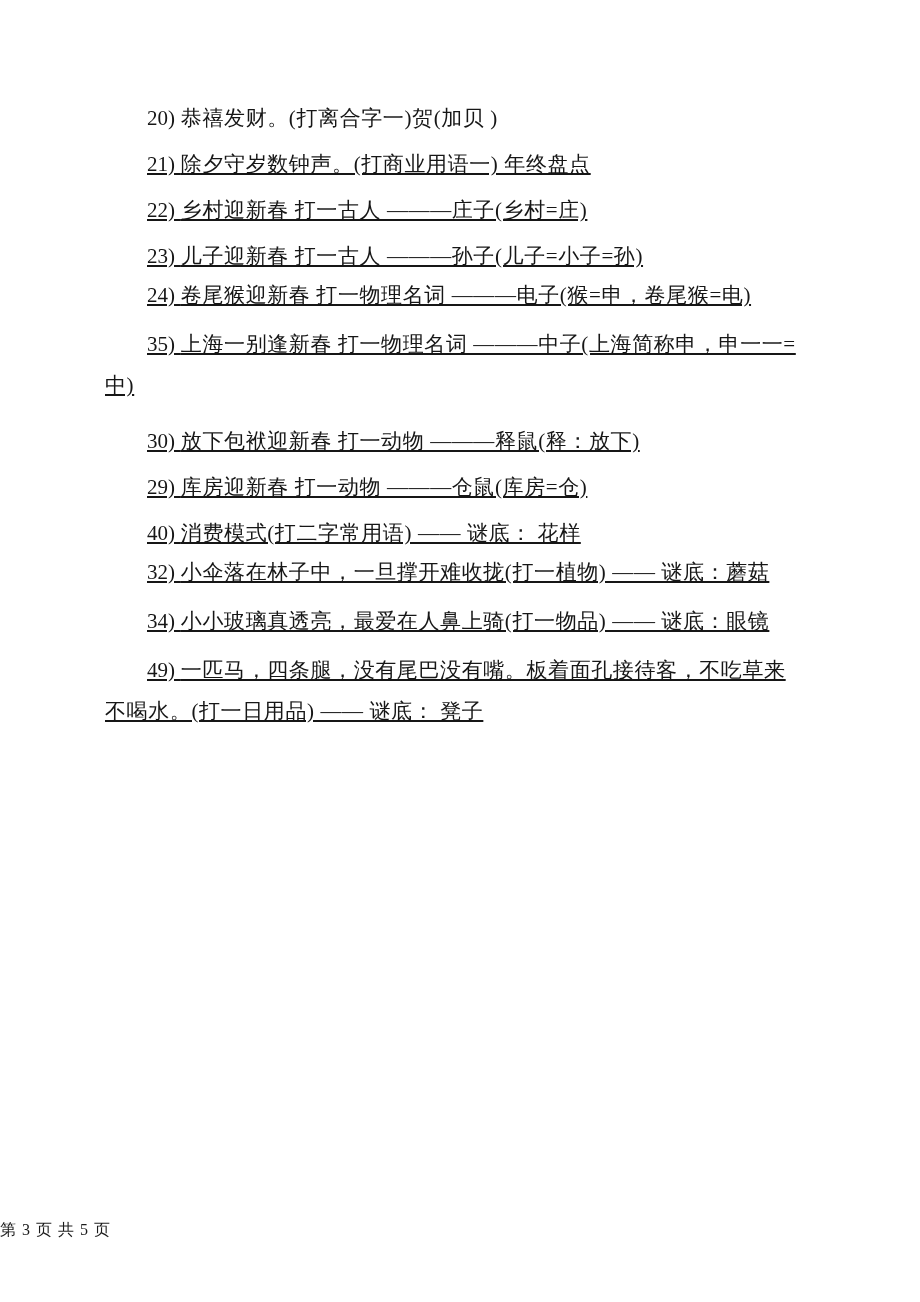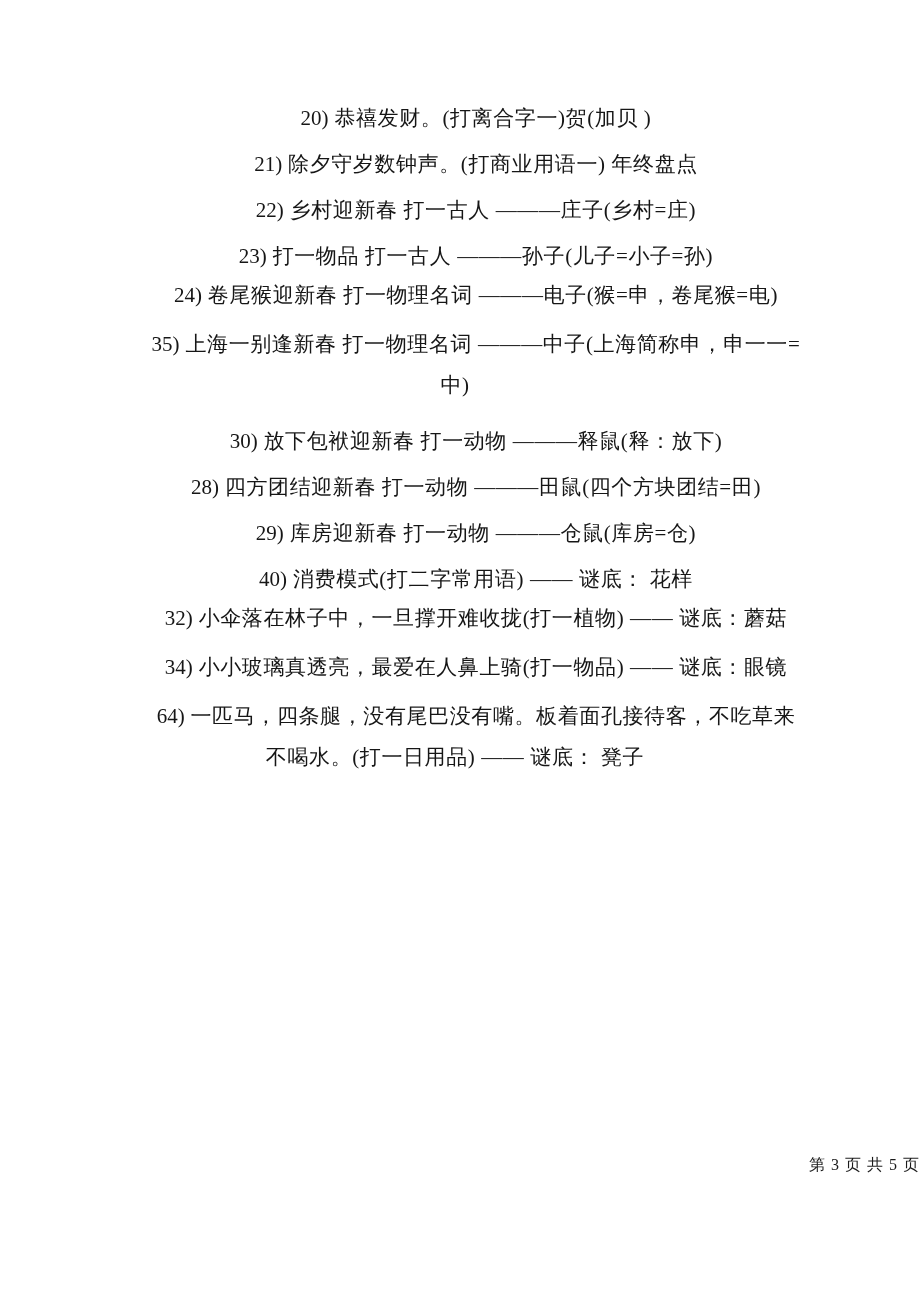--- a/index.html
+++ b/index.html
@@ -22,47 +22,47 @@
     position: absolute;
     left: 105px;
     top: 108px;
     width: 700px;
   }
   .riddle {
     font-size: 21px;
     line-height: 1.0;
     margin: 0 0 0 0;
     padding: 0;
-    text-align: center;
+    text-align: left;
     text-indent: 42px;
     letter-spacing: 0.6px;
     word-break: break-all;
     color: #161616;
   }
   .riddle + .riddle {
     margin-top: 25px;
+    text-decoration: underline;
   }
   .riddle.wrap {
     line-height: 1.95;
     margin-top: 8px;
   }
   .num {
     letter-spacing: 0px;
   }
   .footer {
     position: absolute;
     left: 0;
     right: 0;
-    top: 1155px;
-    text-align: right;
+    top: 1220px;
+    text-align: left;
     font-size: 16px;
     letter-spacing: 1px;
     color: #1a1a1a;
     font-family: "Liberation Serif", "DejaVu Serif", serif;
-    padding-left: 20px;
   }
 </style>
 </head>
 <body>
 
 <div class="page">
 
   <div class="content">
 
     <p class="riddle">
@@ -75,43 +75,39 @@
       <span>除夕守岁数钟声。(打商业用语一) 年终盘点</span>
     </p>
 
     <p class="riddle">
       <span class="num">22)</span>
       <span>乡村迎新春 打一古人 ———庄子(乡村=庄)</span>
     </p>
 
     <p class="riddle">
       <span class="num">23)</span>
-      <span>打一物品 打一古人 ———孙子(儿子=小子=孙)</span>
+      <span>儿子迎新春 打一古人 ———孙子(儿子=小子=孙)</span>
     </p>
 
     <p class="riddle wrap">
       <span class="num">24)</span>
       <span>卷尾猴迎新春 打一物理名词 ———电子(猴=申，卷尾猴=电)</span>
     </p>
 
     <p class="riddle wrap">
       <span class="num">35)</span>
       <span>上海一别逢新春 打一物理名词 ———中子(上海简称申，申一一=中)</span>
     </p>
 
 
     <p class="riddle">
       <span class="num">30)</span>
       <span>放下包袱迎新春 打一动物 ———释鼠(释：放下)</span>
     </p>
 
-    <p class="riddle">
-      <span class="num">28)</span>
-      <span>四方团结迎新春 打一动物 ———田鼠(四个方块团结=田)</span>
-    </p>
 
     <p class="riddle">
       <span class="num">29)</span>
       <span>库房迎新春 打一动物 ———仓鼠(库房=仓)</span>
     </p>
 
 
     <p class="riddle">
       <span class="num">40)</span>
       <span>消费模式(打二字常用语) —— 谜底： 花样</span>
@@ -122,21 +118,21 @@
       <span>小伞落在林子中，一旦撑开难收拢(打一植物) —— 谜底：蘑菇</span>
     </p>
 
 
     <p class="riddle wrap">
       <span class="num">34)</span>
       <span>小小玻璃真透亮，最爱在人鼻上骑(打一物品) —— 谜底：眼镜</span>
     </p>
 
     <p class="riddle wrap">
-      <span class="num">64)</span>
+      <span class="num">49)</span>
       <span>一匹马，四条腿，没有尾巴没有嘴。板着面孔接待客，不吃草来不喝水。(打一日用品) —— 谜底： 凳子</span>
     </p>
 
 
   </div>
 
   <div class="footer">
     <span>第 3 页   共 5 页</span>
   </div>
 

